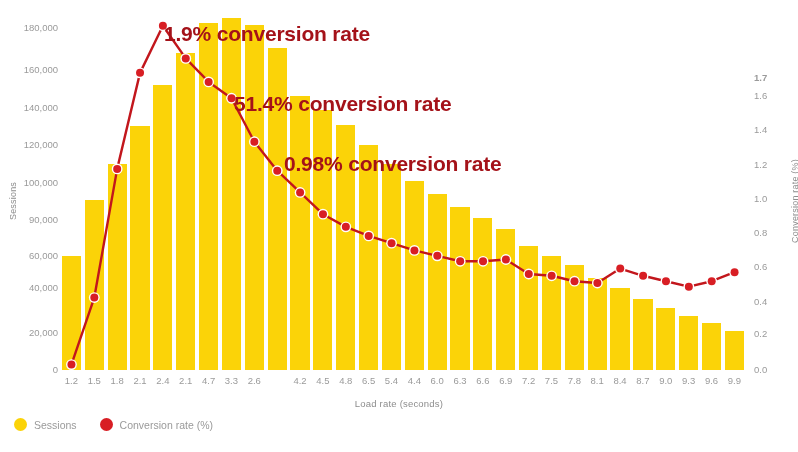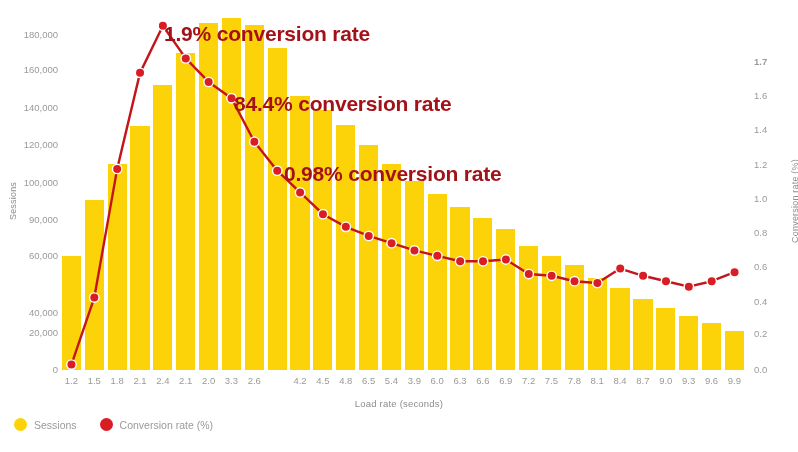--- a/index.html
+++ b/index.html
@@ -55,21 +55,21 @@
     pointer-events:none;
   }
 
   
   .annot{
     position:absolute;font-weight:bold;color:#A41219;
     font-size:21px;letter-spacing:-.2px;white-space:nowrap;
   }
   #annot-0{left:164px;top:22px;}
   #annot-1{left:234px;top:92px;}
-  #annot-2{left:284px;top:162px;}
+  #annot-2{left:284px;top:152px;}
 
   
   #xticks{
     position:absolute;left:60px;top:372px;width:686px;height:18px;
     display:flex;
   }
   .xtick{
     flex:1 1 0;text-align:center;font-size:9.5px;color:#9a9a9a;
     line-height:18px;
   }
@@ -86,33 +86,33 @@
 </head>
 <body>
 
 <div class="chart-root">
 
   <div class="axis-title" id="y-left-title">Sessions</div>
   <div class="axis-title" id="y-right-title">Conversion rate (%)</div>
   <div class="axis-title" id="x-title">Load rate (seconds)</div>
 
   <div id="ytick-left">
-      <div class="ytick left" style="top: 30px;">180,000</div>
+      <div class="ytick left" style="top: 23px;">180,000</div>
       <div class="ytick left" style="top: 65.2105px;">160,000</div>
       <div class="ytick left" style="top: 102.684px;">140,000</div>
       <div class="ytick left" style="top: 140.158px;">120,000</div>
       <div class="ytick left" style="top: 177.632px;">100,000</div>
       <div class="ytick left" style="top: 215.105px;">90,000</div>
       <div class="ytick left" style="top: 251px;">60,000</div>
-      <div class="ytick left" style="top: 308px;">40,000</div>
+      <div class="ytick left" style="top: 283px;">40,000</div>
       <div class="ytick left" style="top: 327.526px;">20,000</div>
       <div class="ytick left" style="top: 365px;">0</div>
     </div>
   <div id="ytick-right">
-      <div class="ytick right" style="top: 57px; font-weight: bold;">1.7</div>
+      <div class="ytick right" style="top: 73px; font-weight: bold;">1.7</div>
       <div class="ytick right" style="top: 91.2222px;">1.6</div>
       <div class="ytick right" style="top: 125.444px;">1.4</div>
       <div class="ytick right" style="top: 159.667px;">1.2</div>
       <div class="ytick right" style="top: 193.889px;">1.0</div>
       <div class="ytick right" style="top: 228.111px;">0.8</div>
       <div class="ytick right" style="top: 262.333px;">0.6</div>
       <div class="ytick right" style="top: 296.556px;">0.4</div>
       <div class="ytick right" style="top: 329px;">0.2</div>
       <div class="ytick right" style="top: 365px;">0.0</div>
     </div>
@@ -335,48 +335,48 @@
       </svg>
   </div>
 
   <div id="xticks">
       <div class="xtick">1.2</div>
       <div class="xtick">1.5</div>
       <div class="xtick">1.8</div>
       <div class="xtick">2.1</div>
       <div class="xtick">2.4</div>
       <div class="xtick">2.1</div>
-      <div class="xtick">2.0</div>
+      <div class="xtick">4.7</div>
       <div class="xtick">3.3</div>
       <div class="xtick">2.6</div>
       <div class="xtick"></div>
       <div class="xtick">4.2</div>
       <div class="xtick">4.5</div>
       <div class="xtick">4.8</div>
       <div class="xtick">6.5</div>
       <div class="xtick">5.4</div>
-      <div class="xtick">3.9</div>
+      <div class="xtick">4.4</div>
       <div class="xtick">6.0</div>
       <div class="xtick">6.3</div>
       <div class="xtick">6.6</div>
       <div class="xtick">6.9</div>
       <div class="xtick">7.2</div>
       <div class="xtick">7.5</div>
       <div class="xtick">7.8</div>
       <div class="xtick">8.1</div>
       <div class="xtick">8.4</div>
       <div class="xtick">8.7</div>
       <div class="xtick">9.0</div>
       <div class="xtick">9.3</div>
       <div class="xtick">9.6</div>
       <div class="xtick">9.9</div>
     </div>
 
   <div class="annot" id="annot-0">1.9% conversion rate</div>
-  <div class="annot" id="annot-1">84.4% conversion rate</div>
+  <div class="annot" id="annot-1">51.4% conversion rate</div>
   <div class="annot" id="annot-2">0.98% conversion rate</div>
 
   <div id="legend">
       <div class="legend-item">
         <span class="legend-dot" style="background: rgb(251, 211, 8);"></span>
         <span class="legend-label">Sessions</span>
       </div>
       <div class="legend-item">
         <span class="legend-dot" style="background: rgb(216, 30, 36);"></span>
         <span class="legend-label">Conversion rate (%)</span>

